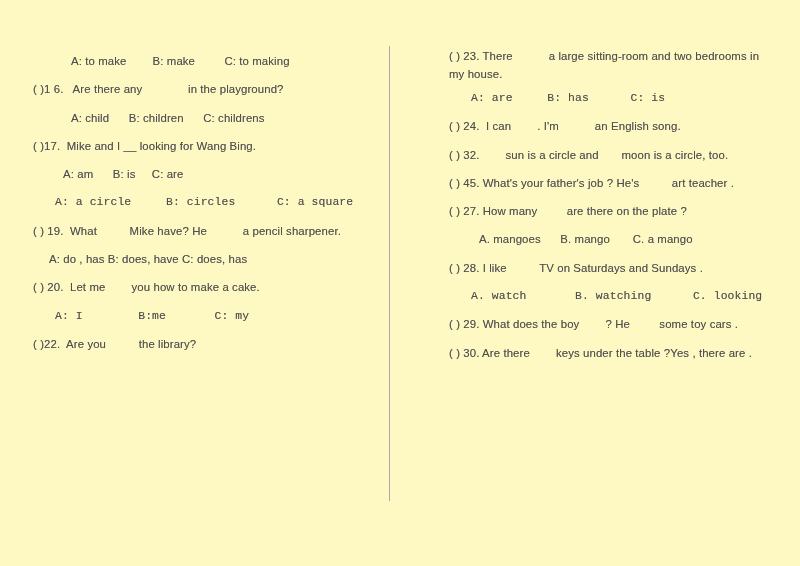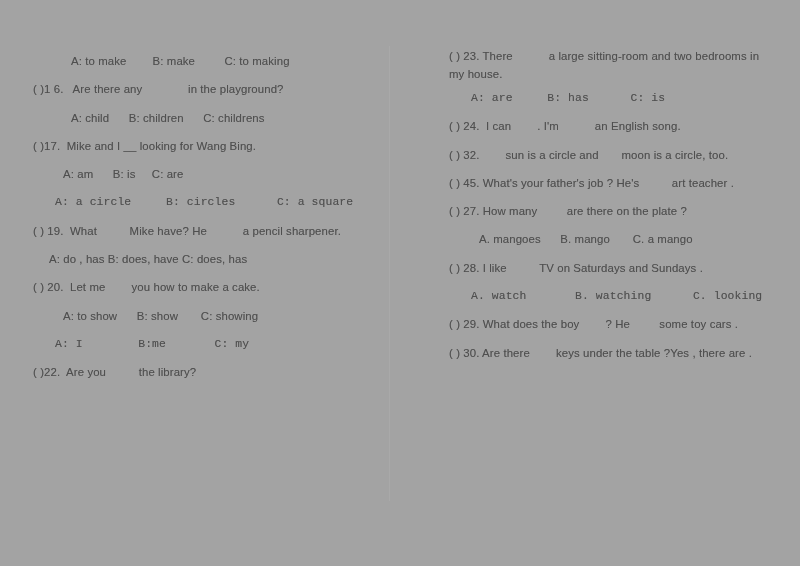--- a/index.html
+++ b/index.html
@@ -12,21 +12,21 @@
     height: 566px;
     font-family: "Liberation Sans", sans-serif;
     color: #4f4f4f;
     position: relative;
     overflow: hidden;
   }
 
   #page {
     position: absolute;
     inset: 0;
-    background: #a3a3a3;
+    background: #fef9c3;
   }
 
   .divider {
     position: absolute;
     left: 389px;
     top: 46px;
     width: 1px;
     height: 455px;
     background: #a9a9a9;
   }
@@ -87,21 +87,20 @@
       <div class="line opt-line i3">A: a circle     B: circles      C: a square</div>
     </div>
 
     <div class="qblock">
       <div class="line q-line i0">( ) 19.  What          Mike have? He           a pencil sharpener.</div>
       <div class="line opt-line i2">A: do , has B: does, have C: does, has</div>
     </div>
 
     <div class="qblock">
       <div class="line q-line i0">( ) 20.  Let me        you how to make a cake.</div>
-      <div class="line opt-line i4">A: to show      B: show       C: showing</div>
     </div>
 
     <div class="qblock">
       <div class="line opt-line i3">A: I        B:me       C: my</div>
     </div>
 
     <div class="qblock">
       <div class="line q-line i0">( )22.  Are you          the library?</div>
     </div>
 

